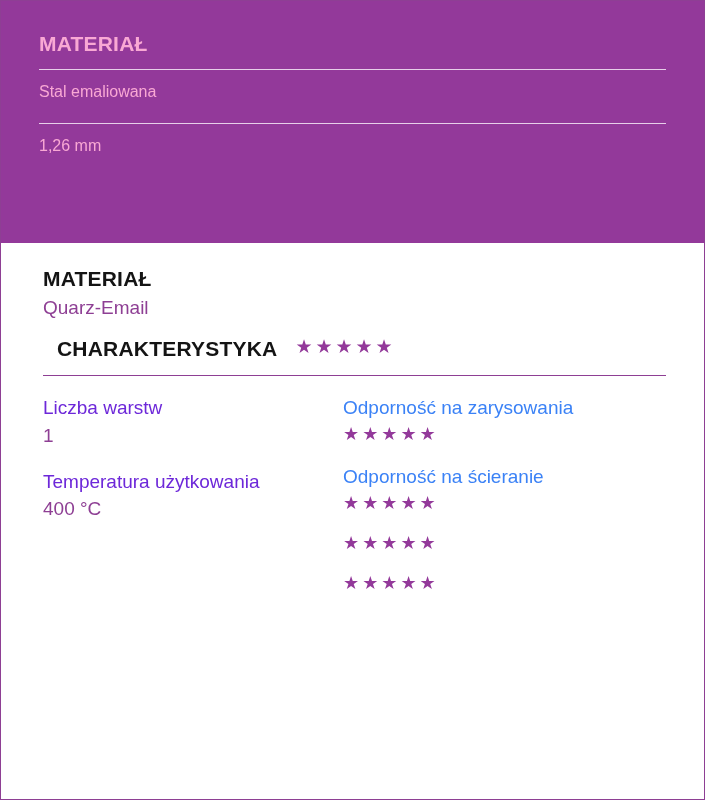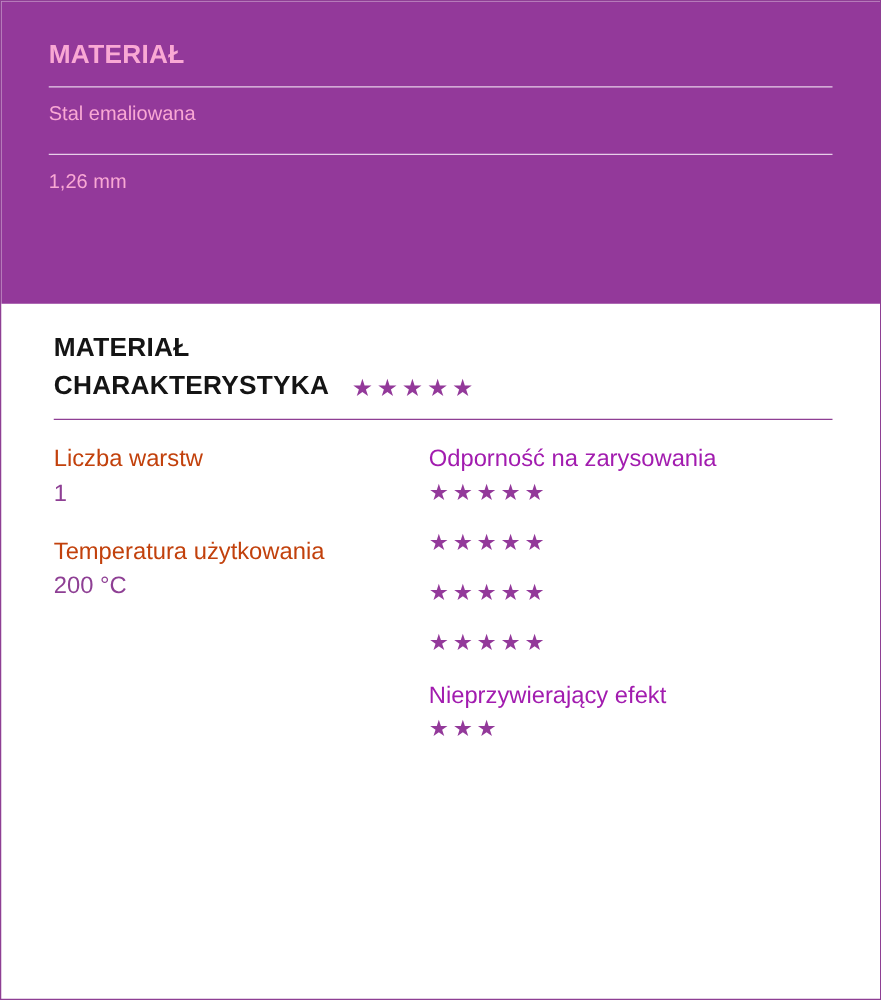--- a/index.html
+++ b/index.html
@@ -62,23 +62,23 @@
     letter-spacing: 0.2px;
     margin: 0 0 6px 0;
   }
   .coating-value {
     font-size: 19px;
     color: #8e3f94;
     margin: 0 0 18px 0;
   }
   .char-row {
     display: flex;
-    align-items: flex-end;
+    align-items: flex-start;
     gap: 18px;
-    margin: 0 0 14px 0;
+    margin: 0 0 14px 14px;
   }
   .char-title {
     font-size: 21px;
     font-weight: bold;
     color: #141414;
     letter-spacing: 0.2px;
   }
   .stars {
     color: #93399a;
     font-size: 19px;
@@ -96,35 +96,35 @@
     gap: 0;
   }
   .col-left { width: 300px; flex: none; }
   .col-right { flex: 1; }
 
   .spec {
     margin-bottom: 22px;
   }
   .spec-name {
     font-size: 19px;
-    color: #c2410c;
+    color: #6d28d9;
     line-height: 1.25;
     margin-bottom: 4px;
   }
   .spec-value {
     font-size: 19px;
     color: #8e3f94;
     line-height: 1.25;
   }
   .rating {
     margin-bottom: 22px;
   }
   .rating-name {
     font-size: 19px;
-    color: #a21caf;
+    color: #3b82f6;
     line-height: 1.25;
     margin-bottom: 5px;
   }
   .rating-stars {
     color: #93399a;
     font-size: 18px;
     letter-spacing: 3px;
     line-height: 1;
   }
 </style>
@@ -136,65 +136,63 @@
   <div class="top-panel">
     <div class="top-label">MATERIAŁ</div>
     <hr class="top-rule">
     <div class="top-value">Stal emaliowana</div>
     <hr class="top-rule">
     <div class="top-value last">1,26 mm</div>
   </div>
 
   <div class="bottom-panel">
     <div class="coating-title">MATERIAŁ</div>
+    <div class="coating-value">Quarz-Email</div>
 
     <div class="char-row">
       <span class="char-title">CHARAKTERYSTYKA</span>
       <span class="stars">★★★★★</span>
     </div>
     <hr class="char-rule">
 
     <div class="columns">
       <div class="col-left">
 
         <div class="spec">
           <div class="spec-name">Liczba warstw</div>
           <div class="spec-value">1</div>
         </div>
 
         <div class="spec">
         </div>
 
         <div class="spec">
           <div class="spec-name">Temperatura użytkowania</div>
-          <div class="spec-value">200 °C</div>
+          <div class="spec-value">400 °C</div>
         </div>
 
       </div>
       <div class="col-right">
 
         <div class="rating">
           <div class="rating-name">Odporność na zarysowania</div>
           <div class="rating-stars">★★★★★</div>
         </div>
 
         <div class="rating">
+          <div class="rating-name">Odporność na ścieranie</div>
           <div class="rating-stars">★★★★★</div>
         </div>
 
         <div class="rating">
           <div class="rating-stars">★★★★★</div>
         </div>
 
         <div class="rating">
           <div class="rating-stars">★★★★★</div>
         </div>
 
-        <div class="rating">
-          <div class="rating-name">Nieprzywierający efekt</div>
-          <div class="rating-stars">★★★</div>
-        </div>
 
       </div>
     </div>
   </div>
 
 </div>
 
 </body></html>

